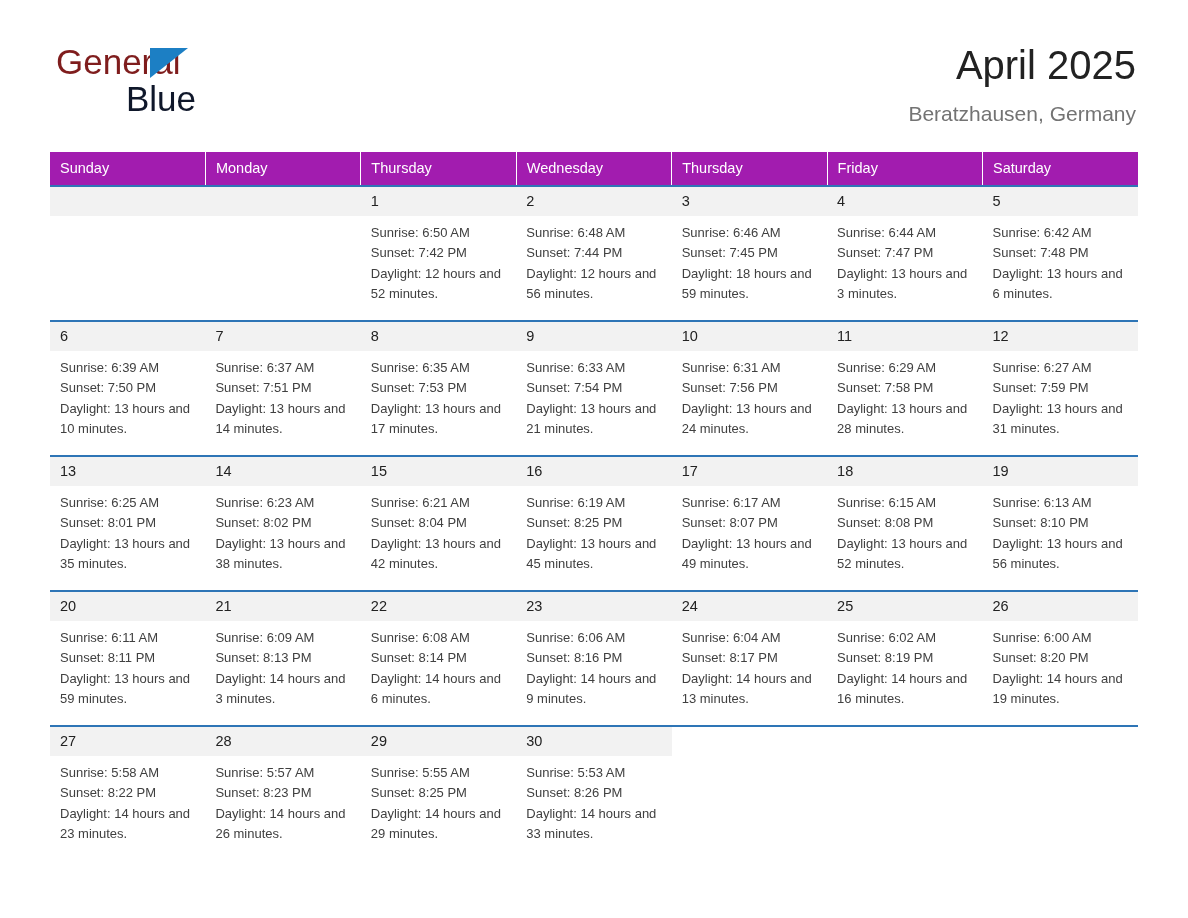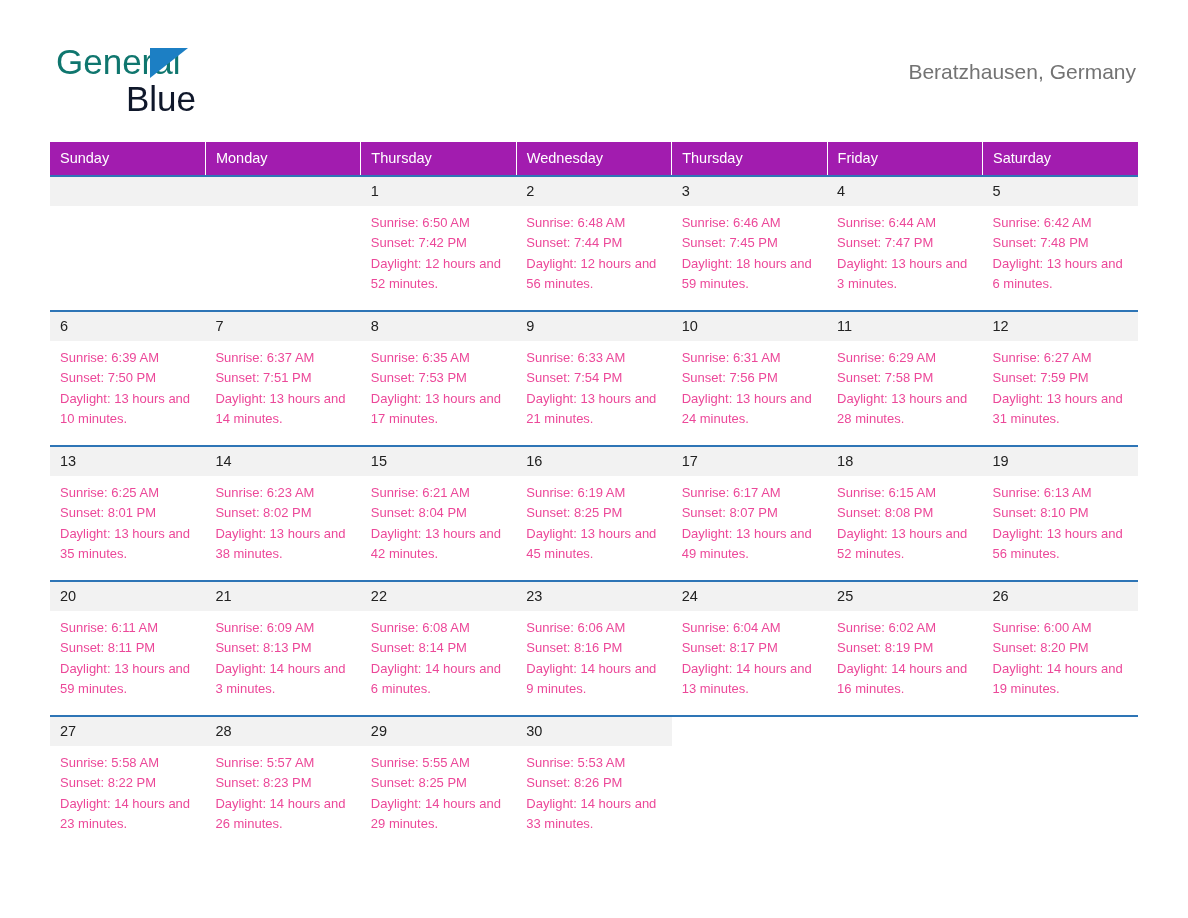--- a/index.html
+++ b/index.html
@@ -24,21 +24,21 @@
     justify-content: space-between;
     padding: 44px 52px 0 56px;
   }
   .logo {
     position: relative;
     line-height: 1;
     user-select: none;
   }
   .logo-general {
     font-size: 35px;
-    color: #0f766e;
+    color: #7f1d1d;
     letter-spacing: 0px;
     font-family: "Liberation Sans", sans-serif;
   }
   .logo-blue {
     font-size: 35px;
     color: #0f172a;
     font-family: "Liberation Sans", sans-serif;
     display: block;
     margin-top: 2px;
     margin-left: 70px;
@@ -101,39 +101,40 @@
     background: #f2f2f2;
     font-size: 14.5px;
     color: #222222;
     padding: 6px 0 7px 10px;
     min-height: 29px;
   }
   .daynum.empty { color: transparent; }
   .info {
     padding: 7px 10px 0 10px;
     font-size: 13px;
-    color: #ec4899;
+    color: #404040;
     line-height: 1.56;
   }
   .info div { white-space: pre-line; }
   .blank .daynum { background: #f2f2f2; }
   .nofill .daynum { background: transparent; }
 </style>
 </head>
 <body>
 
 <div class="page">
 
   <div class="header">
     <div class="logo">
       <span class="logo-general">General</span>
       <span class="logo-tri"></span>
       <span class="logo-blue">Blue</span>
     </div>
     <div class="title-block">
+      <h1 class="month-title">April 2025</h1>
       <div class="location">Beratzhausen, Germany</div>
     </div>
   </div>
 
   <table class="calendar">
     <thead>
       <tr>
         <th>Sunday</th>
         <th>Monday</th>
         <th>Thursday</th>

